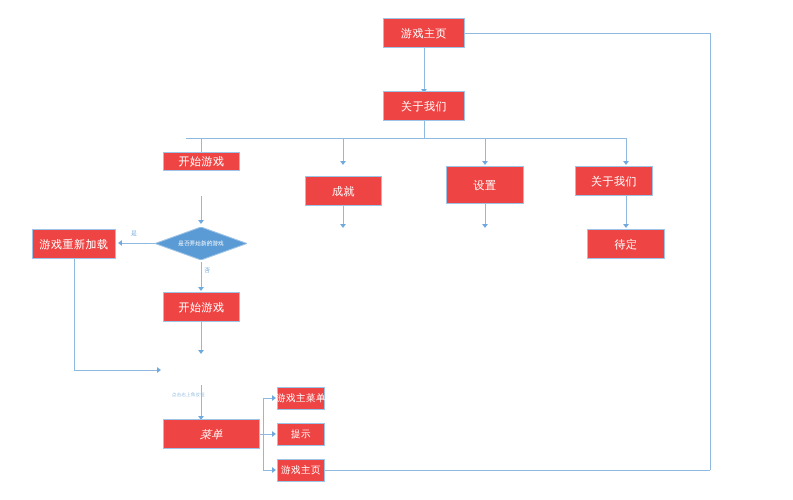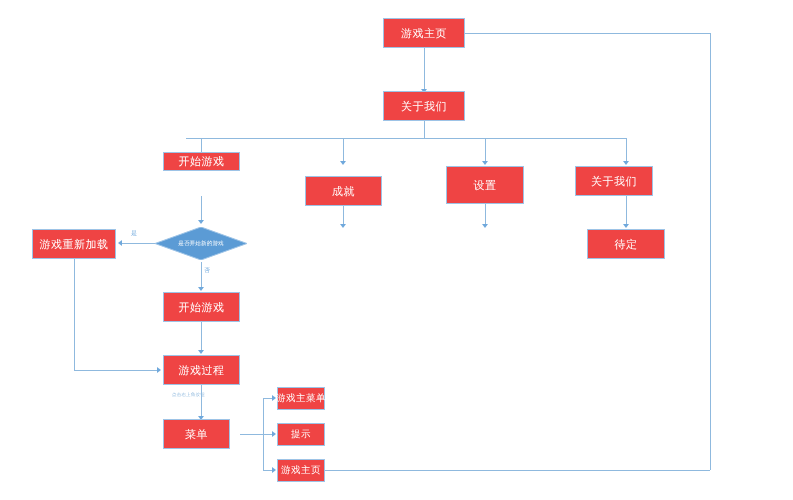--- a/index.html
+++ b/index.html
@@ -189,23 +189,22 @@
 
   <div class="diamond-wrap" style="left:155px; top:227px; width:92px; height:33px;">
     <svg class="diamond-shape" viewBox="0 0 92 33" preserveAspectRatio="none">
       <polygon points="46,0 92,16.5 46,33 0,16.5" fill="#5B9BD5" stroke="#9DC3E6" stroke-width="1"></polygon>
     </svg>
     <span class="diamond-label">是否开始新的游戏</span>
   </div>
 
   <div class="node" style="left:163px; top:292px; width:77px; height:30px;">开始游戏</div>
 
-  <div class="node" style="left:163px; top:355px; width:77px; height:30px;">游戏过程</div>
-
-  <div class="node" style="left:163px; top:419px; width:67px; height:30px;">菜单</div>
+
+  <div class="node" style="left:163px; top:419px; width:97px; height:30px;font-style:italic;">菜单</div>
 
   <div class="node tiny" style="left:277px; top:387px; width:48px; height:23px;">游戏主菜单</div>
 
   <div class="node tiny" style="left:277px; top:423px; width:48px; height:23px;">提示</div>
 
   <div class="node tiny" style="left:277px; top:459px; width:48px; height:23px;">游戏主页</div>
 
 </div>
 
 </body></html>

